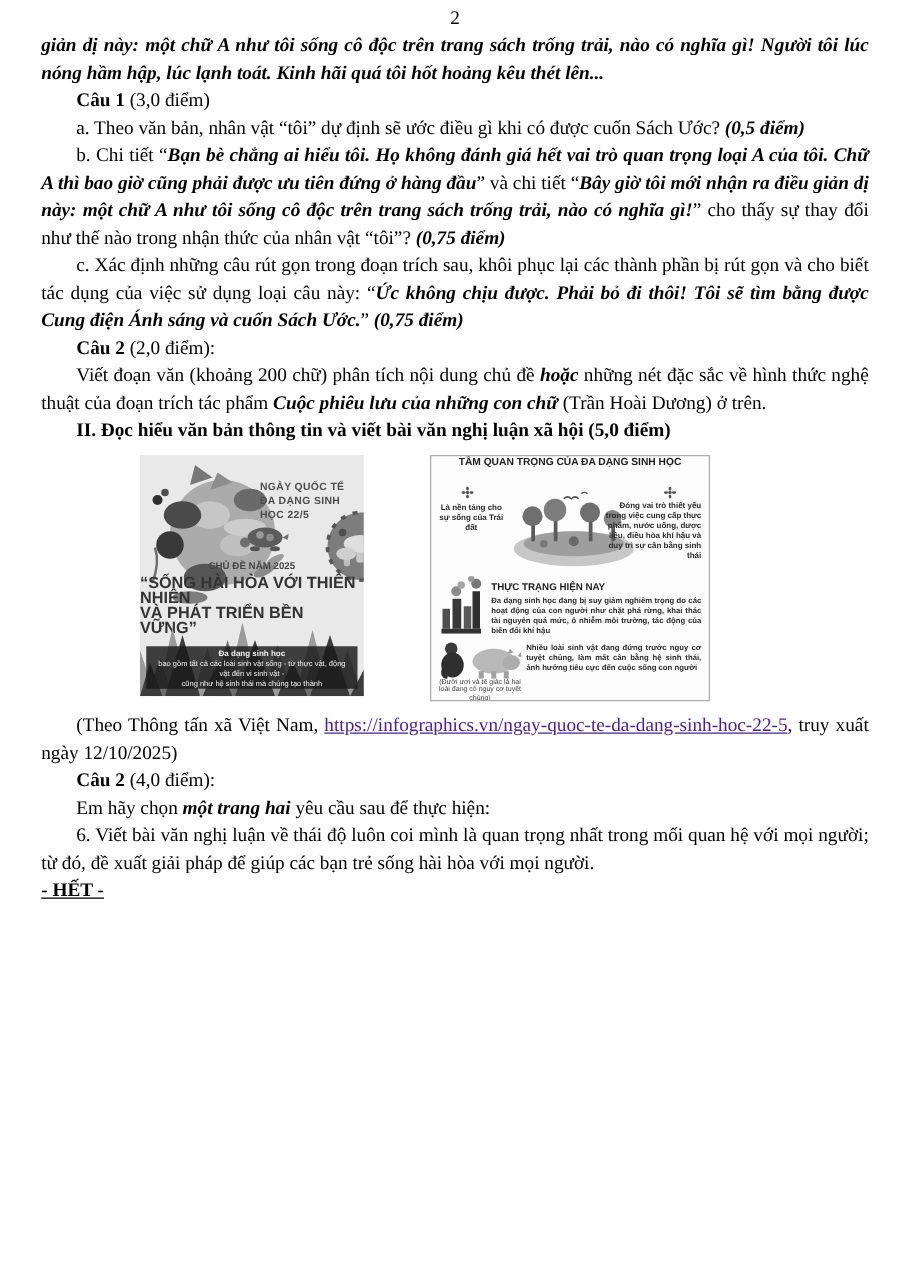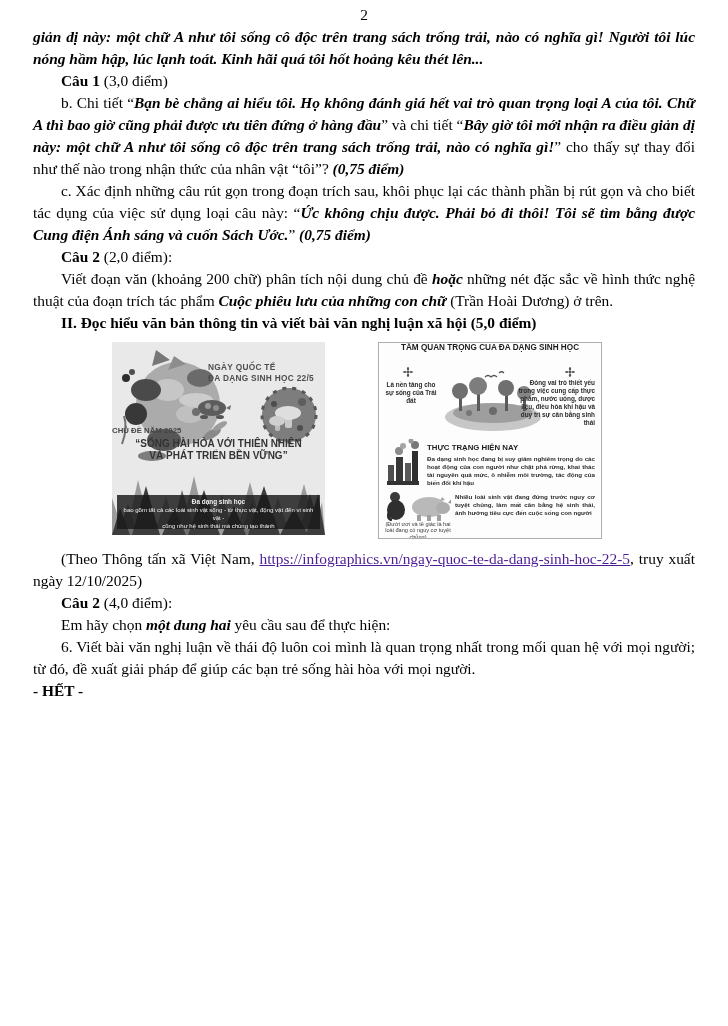--- a/index.html
+++ b/index.html
@@ -17,33 +17,33 @@
   .pageno { text-align:center; line-height:22px; }
   p.doc { margin:0; line-height:22px; text-align:justify; }
   .mt  { margin-top:3px; }
   .indent { text-indent:28px; }
   .intro { margin-top:13px; }
   .citation { text-align:right; }
   .run-i { font-style:italic;font-weight:bold; }
   .run-b { font-weight:bold; }
   .run-link { color:#4c1d95; text-decoration:underline; cursor:pointer; }
   .section-head { font-weight:bold; }
-  .het { text-align:center; font-weight:bold; margin-top:4px; }
+  .het { text-align:center; font-weight:bold; margin-top:4px;text-decoration:underline; }
 
   
   .figures { display:flex; align-items:flex-start; margin:8px 0 9px 79px; gap:53px; }
   .card { position:relative; font-family:"Liberation Sans", sans-serif; overflow:hidden; }
-  .card-left { width:213px; height:193px; background:#e9e9e9; }
+  .card-left { width:179px; height:193px; background:#e9e9e9; }
   .card-right { width:224px; height:197px; background:#fdfdfd; border:1px solid #adadad; box-sizing:border-box; }
   .abs { position:absolute; }
 
   
   .ig-title { left:96px; top:20px; font-size:8.3px; font-weight:700; color:#4d4d4d; letter-spacing:.3px; line-height:11px; }
-  .ig-theme { left:0; top:84px; width:100%; text-align:left; font-size:7.8px; font-weight:600; color:#454545; }
-  .ig-quote { left:0; top:96px; width:100%; text-align:center; font-size:10px; font-weight:700; color:#333; line-height:12px; }
+  .ig-theme { left:0; top:84px; width:100%; text-align:center; font-size:7.8px; font-weight:600; color:#454545; }
+  .ig-quote { left:0; top:96px; width:100%; text-align:left; font-size:13px; font-weight:700; color:#333; line-height:12px; }
   .ig-caption {
     left:5px; right:5px; bottom:6px; height:34px;
     background:rgba(25,25,25,0.82);
     color:#f2f2f2; text-align:center;
     padding:3px 6px; box-sizing:border-box;
   }
   .ig-caption .t { font-size:6.4px; font-weight:700; line-height:8px; }
   .ig-caption .l { font-size:6px; line-height:8px; }
 
   
@@ -58,20 +58,21 @@
 </head>
 <body>
 
 <div class="page">
 
   <div class="pageno">2</div>
 
   <p class="doc intro"><span class="run-i">giản dị này: một chữ A như tôi sống cô độc trên trang sách trống trải, nào có nghĩa gì! Người tôi lúc nóng hầm hập, lúc lạnh toát. Kinh hãi quá tôi hốt hoảng kêu thét lên...</span></p>
 
   <p class="doc indent mt"><span class="run-b">Câu 1</span><span class="run"> (3,0 điểm)</span></p>
+  <p class="doc indent mt"><span class="run">a. Theo văn bản, nhân vật “tôi” dự định sẽ ước điều gì khi có được cuốn Sách Ước? </span><span class="run-i">(0,5 điểm)</span></p>
   <p class="doc indent mt"><span class="run">b. Chi tiết “</span><span class="run-i">Bạn bè chẳng ai hiểu tôi. Họ không đánh giá hết vai trò quan trọng loại A của tôi. Chữ A thì bao giờ cũng phải được ưu tiên đứng ở hàng đầu</span><span class="run">” và chi tiết “</span><span class="run-i">Bây giờ tôi mới nhận ra điều giản dị này: một chữ A như tôi sống cô độc trên trang sách trống trải, nào có nghĩa gì!</span><span class="run">” cho thấy sự thay đổi như thế nào trong nhận thức của nhân vật “tôi”? </span><span class="run-i">(0,75 điểm)</span></p>
   <p class="doc indent mt"><span class="run">c. Xác định những câu rút gọn trong đoạn trích sau, khôi phục lại các thành phần bị rút gọn và cho biết tác dụng của việc sử dụng loại câu này: “</span><span class="run-i">Ức không chịu được. Phải bỏ đi thôi! Tôi sẽ tìm bằng được Cung điện Ánh sáng và cuốn Sách Ước.</span><span class="run">” </span><span class="run-i">(0,75 điểm)</span></p>
 
   <p class="doc indent mt"><span class="run-b">Câu 2</span><span class="run"> (2,0 điểm):</span></p>
   <p class="doc indent mt"><span class="run">Viết đoạn văn (khoảng 200 chữ) phân tích nội dung chủ đề </span><span class="run-i">hoặc</span><span class="run"> những nét đặc sắc về hình thức nghệ thuật của đoạn trích tác phẩm </span><span class="run-i">Cuộc phiêu lưu của những con chữ</span><span class="run"> (Trần Hoài Dương) ở trên.</span></p>
 
   <p class="doc indent mt section-head">II. Đọc hiểu văn bản thông tin và viết bài văn nghị luận xã hội (5,0 điểm)</p>
 
   <div class="figures">
 
@@ -213,18 +214,18 @@
       </svg>
 
       <div class="abs rg-para2">Nhiều loài sinh vật đang đứng trước nguy cơ tuyệt chủng, làm mất cân bằng hệ sinh thái, ảnh hưởng tiêu cực đến cuộc sống con người</div>
       <div class="abs rg-animals-caption">(Đười ươi và tê giác là hai loài đang có nguy cơ tuyệt chủng)</div>
     </div>
   </div>
 
   <p class="doc indent"><span class="run">(Theo Thông tấn xã Việt Nam, </span><span class="run-link">https://infographics.vn/ngay-quoc-te-da-dang-sinh-hoc-22-5</span><span class="run">, truy xuất ngày 12/10/2025)</span></p>
 
   <p class="doc indent mt"><span class="run-b">Câu 2</span><span class="run"> (4,0 điểm):</span></p>
-  <p class="doc indent mt"><span class="run">Em hãy chọn </span><span class="run-i">một dung hai</span><span class="run"> yêu cầu sau để thực hiện:</span></p>
+  <p class="doc indent mt"><span class="run">Em hãy chọn </span><span class="run-i">một trang hai</span><span class="run"> yêu cầu sau để thực hiện:</span></p>
   <p class="doc indent mt"><span class="run">6. Viết bài văn nghị luận về thái độ luôn coi mình là quan trọng nhất trong mối quan hệ với mọi người; từ đó, đề xuất giải pháp để giúp các bạn trẻ sống hài hòa với mọi người.</span></p>
 
   <p class="doc het">- HẾT -</p>
 
 </div>
 
 </body></html>

